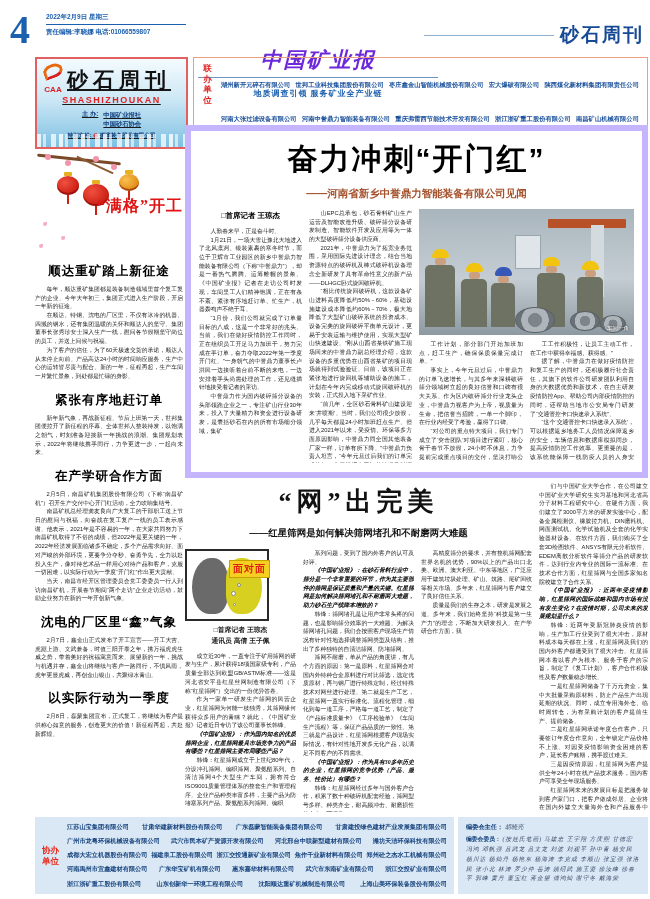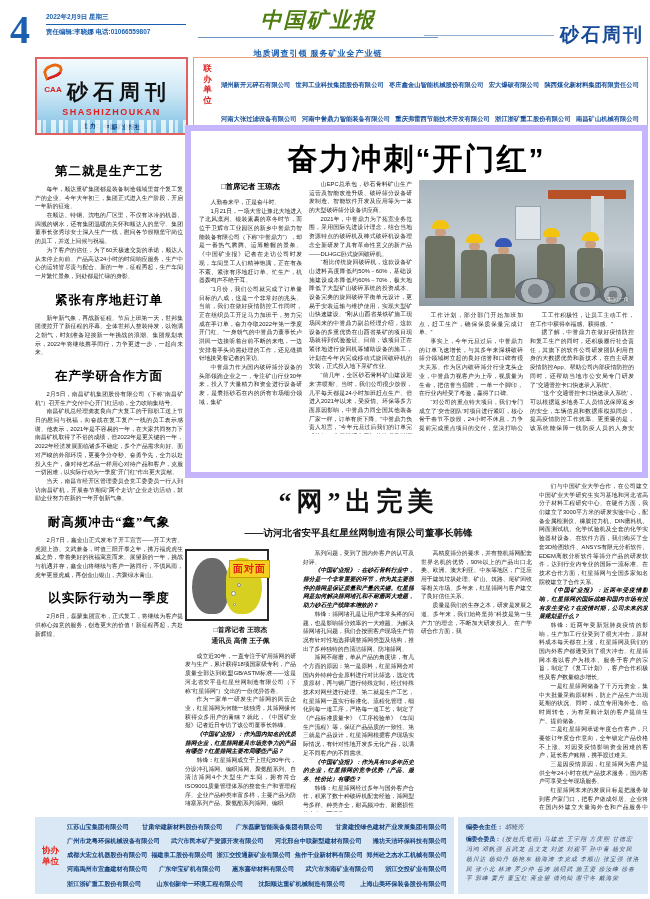--- a/index.html
+++ b/index.html
@@ -6,29 +6,29 @@
   html,body { width:650px; background:#fff; }
   body { position:relative; height:899px; font-family:"Liberation Sans", sans-serif; color:#1a1a1a; overflow:hidden; }
 
   
   .hdr { position:absolute; top:6px; left:8px; width:636px; height:48px; }
   .hdr-num { position:absolute; left:2px; top:0; font:900 40px "Liberation Serif", serif; color:#1b5fae; }
   .hdr-dateblk { position:absolute; left:38px; top:7px; width:150px; color:#1b5fae; font-size:6.5px; font-weight:700; }
   .hdr-dateblk .ln1 { margin-bottom:2px; }
   .hdr-dateblk .rule { border-top:1px solid #1b5fae; margin:2px 0 3px; width:140px; }
   .hdr-center { position:absolute; left:190px; top:0; width:240px; text-align:center; }
-  .masthead { font:italic 700 21px "Liberation Serif", serif; color:#4d7c0f; letter-spacing:2px; }
+  .masthead { font:italic 700 21px "Liberation Serif", serif; color:#6d28d9; letter-spacing:2px;margin-top:40px; }
   .slogan { margin-top:3px; border-top:1.5px solid #6f94c2; padding-top:10px; color:#1b5fae; font-size:8px; font-weight:700; letter-spacing:1px; }
   .hdr-right { position:absolute; right:0; top:16px; display:flex; align-items:center; }
   .hdr-right .line { width:130px; border-top:1.5px solid #8fafd2; margin-right:6px; }
   .section-title { font:900 19px "Liberation Serif", serif; color:#164a96; letter-spacing:2px; }
 
   
-  .logo-box { position:absolute; top:57px; left:35px; width:153px; height:78px; border:2px solid #e26060;
-    background:linear-gradient(180deg,#f4fbfe 0%, #cde8f6 45%, #7fc0e2 100%); overflow:hidden; padding:19px 4px; }
+  .logo-box { position:absolute; top:57px; left:35px; width:153px; height:92px; border:2px solid #e26060;
+    background:linear-gradient(180deg,#f4fbfe 0%, #cde8f6 45%, #7fc0e2 100%); overflow:hidden; padding:7px 4px;text-decoration:underline; }
   .caa { position:absolute; left:3px; top:5px; width:26px; text-align:center; }
   .caa .swirl { display:block; width:20px; height:14px; margin:0 auto; border:3px solid #e86a10; border-bottom-color:#d82020; border-radius:50% 50% 50% 0; transform:rotate(-20deg); }
   .caa .caa-txt { font-size:8px; font-weight:900; color:#d82020; }
   .logo-title { margin-left:26px; font:900 21px "Liberation Serif", serif; letter-spacing:5px; color:#111; white-space:nowrap; }
   .logo-pinyin { text-align:center; color:#e02020; font-weight:900; font-size:9px; letter-spacing:1.5px; margin-top:1px; }
   .logo-org { display:flex; justify-content:center; gap:5px; margin-top:5px; color:#13407e; font-size:6.3px; font-weight:700; }
   .logo-org .v { text-align:left; line-height:1.5; }
   .logo-support { text-align:center; margin-top:3px; color:#0e3a74; font-size:5.6px; font-weight:700; }
   .logo-support .dot { color:#e02020; }
   .skyline { position:absolute; bottom:0; left:0; right:0; height:13px; opacity:.85;
@@ -168,53 +168,69 @@
         <span>河南大张过滤设备有限公司</span>
         <span>河南中誉鼎力智能装备有限公司</span>
         <span>重庆弗雷西节能技术开发有限公司</span>
         <span>浙江浙矿重工股份有限公司</span>
         <span>南昌矿山机械有限公司</span>
       </div>
   </div>
 </div>
 
 <div class="sidebar">
-
-  <h3 class="side-title">第二就是生产工艺</h3>
+  <div class="banner">
+    <div class="branch"></div>
+    <div class="branch2"></div>
+    <div class="blossom" style="left:10px;top:2px"></div>
+    <div class="blossom" style="left:30px;top:8px"></div>
+    <div class="blossom" style="left:58px;top:4px"></div>
+    <div class="blossom" style="left:76px;top:12px"></div>
+    <div class="lant" style="left:22px;top:24px;width:22px;height:19px"></div>
+    <div class="lant" style="left:48px;top:32px;width:26px;height:22px"></div>
+    <div class="lant gold" style="left:84px;top:22px;width:20px;height:17px"></div>
+    <div class="petal" style="left:8px;top:70px"></div>
+    <div class="petal" style="left:26px;top:84px"></div>
+    <div class="petal" style="left:4px;top:92px"></div>
+    <div class="banner-title">“满格”开工</div>
+  </div>
+
+  <h3 class="side-title">顺达重矿踏上新征途</h3>
   <div class="side-text">
       <p>每年，顺达重矿集团都是装备制造领域里首个复工复产的企业。今年大年初三，集团正式进入生产阶段，开启一年新的征途。</p>
       <p>在顺达、特钢、沈电的厂区里，不仅有冰冷的机器、四溅的钢水，还有集团温暖的关怀和顺达人的坚守。集团董事长张秀珍女士深入生产一线，慰问各节假期坚守岗位的员工，并送上问候与祝福。</p>
       <p>为了客户的信任，为了60天极速交货的承诺，顺达人从未停止向前。产品高达24小时的时间响应服务，生产中心的运转皆尽责与配合。新的一年，征程再起，生产车间一片繁忙景象，到处都是忙碌的身影。</p>
     </div>
 
   <h3 class="side-title">紧张有序地赶订单</h3>
   <div class="side-text">
       <p>新年新气象，再战新征程。节后上班第一天，世邦集团便拉开了新征程的序幕。全体世邦人整装待发，以饱满之朝气，时刻准备迎接新一年挑战的浪潮。集团规划表示，2022年将继续携手同行，力争更进一步，一起向未来。</p>
     </div>
 
   <h3 class="side-title">在产学研合作方面</h3>
   <div class="side-text">
       <p>2月5日，南昌矿机集团股份有限公司（下称“南昌矿机”）召开生产交付中心开门红活动，全力吹响集结号。</p>
       <p>南昌矿机总经理龚友良向广大复工的干部职工送上节日的慰问与祝福，向奋战在复工复产一线的员工表示感谢。他表示，2021年是不容易的一年，在大家共同努力下南昌矿机取得了不俗的成绩，但2022年是更关键的一年，2022年经济发展面临诸多不确定，多个产品需求向好。面对严峻的外部环境，更要争分夺秒、奋勇争先，全力以赴投入生产，像对待艺术品一样用心对待产品和客户，克服一切困难，以实际行动为一季度“开门红”作出更大贡献。</p>
       <p>当天，南昌市经开区管理委员会党工委委员一行人到访南昌矿机，开展春节期间“两个走访”企业走访活动，鼓励企业努力在新的一年开创新气象。</p>
     </div>
 
-  <h3 class="side-title">耐高频冲击“鑫”气象</h3>
+  <h3 class="side-title">沈电的厂区里“鑫”气象</h3>
   <div class="side-text">
       <p>2月7日，鑫金山正式发布了开工宣言——开工大吉。虎踞上游、文武兼备，时值三阳开泰之年，携万福虎虎生威之势，带着美好的祝福寓意而来。展望新的一年，挑战与机遇并存，鑫金山将继续与客户一路同行，不惧风雨，虎年更显虎威，再创金山银山，共聚绿水青山。</p>
     </div>
 
   <h3 class="side-title">以实际行动为一季度</h3>
   <div class="side-text">
       <p>2月8日，磊蒙集团宣布，正式复工，将继续为客户提供称心如意的服务，创造更大的价值！新征程再起，共赴新辉煌。</p>
     </div>
 </div>
 
 <div class="main-box">
   <div class="m-title">奋力冲刺“开门红”</div>
+  <div class="m-sub">——河南省新乡中誉鼎力智能装备有限公司见闻</div>
   <div class="m-body">
     <div class="m-col">
       <div class="m-byline">□首席记者  王琼杰</div>
       <div class="colp">
           <p>人勤春来早，正是奋斗时。</p>
           <p>1月21日，一场大雪让豫北大地进入了北风凛冽、银装素裹的寒冬时节，而位于卫辉市工业园区的新乡中誉鼎力智能装备有限公司（下称“中誉鼎力”），却是一番热气腾腾、运筹帷幄的景象。《中国矿业报》记者在走访公司时发现，车间里工人们精神饱满，正在有条不紊、紧张有序地赶订单、忙生产，机器轰鸣声不绝于耳。</p>
           <p>“1月份，我们公司就完成了订单量目标的八成，这是一个非常好的兆头。当前，我们在做好疫情防控工作同时，正在组织员工开足马力加班干，努力完成在手订单，奋力夺取2022年第一季度开门红。”一身朝气的中誉鼎力董事长卢洪民一边接听着台前不断的来电，一边安排着手头尚需处理的工作，还见缝插针地接受着记者的采访。</p>
           <p>中誉鼎力作为国内破碎筛分设备的头部领跑企业之一，专注矿山行业30年来，投入了大量精力和资金进行设备研发，是囊括砂石在内的所有市场细分领域，集矿</p>
         </div>
     </div>
@@ -271,21 +287,21 @@
             <p>“这个‘交通管控卡口快速录入系统’，可以根据返乡地务工人员情况保障返乡的安全，车辆信息和数据库模拟同步，提高疫情防控工作效率。更重要的是，该系统能保障一线防疫人员的人身安全。目前，该系统已进入测试阶段，很快将投入使用。”卢洪民表示。</p>
           </div>
       </div>
     </div>
   </div>
 </div>
 
 <div class="interview">
   <div class="iv-left">
     <div class="iv-title">“网”出完美</div>
-    <div class="iv-sub">——访河北省安平县红星丝网制造有限公司董事长韩锋</div>
+    <div class="iv-sub">——红星筛网是如何解决筛网堵孔和不耐磨两大难题</div>
     <div class="iv-cols">
       <div class="iv-col">
         <div class="face-box">
           <div class="head-l"></div>
           <div class="head-r"></div>
           <div class="bub" style="width:5px;height:5px;left:44px;top:40px"></div>
           <div class="bub" style="width:4px;height:4px;left:50px;top:32px"></div>
           <div class="bub" style="width:3px;height:3px;left:46px;top:52px"></div>
           <div class="fd-tag">面对面</div>
         </div>

